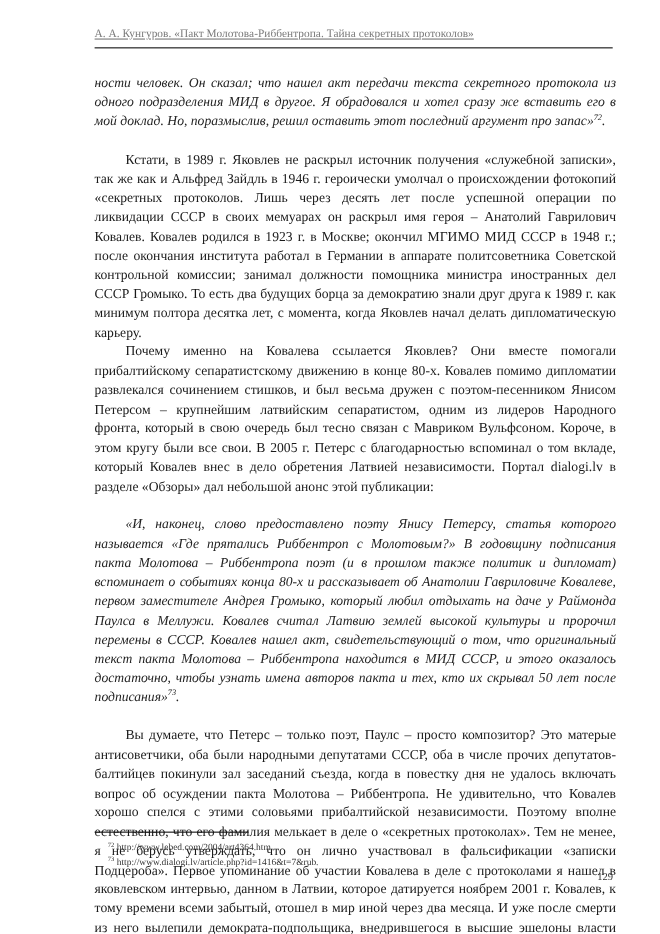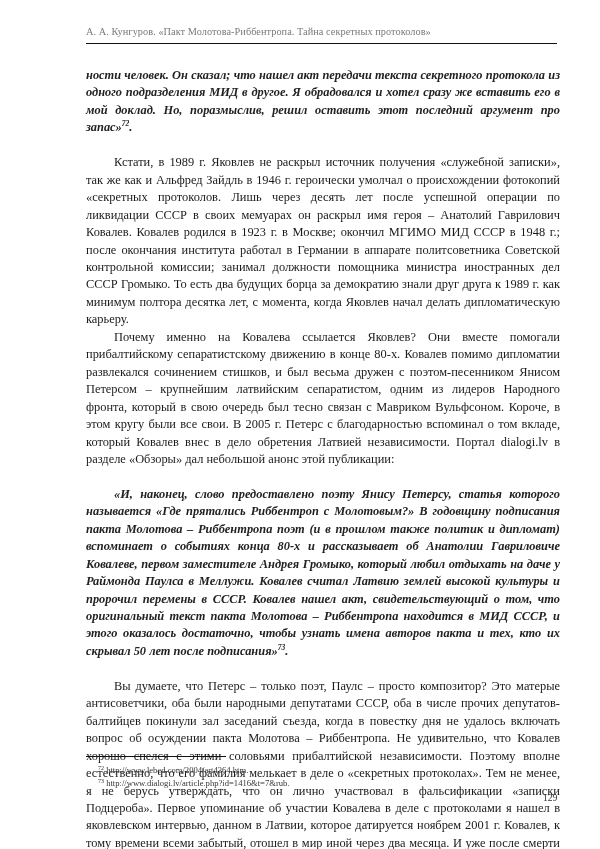--- a/index.html
+++ b/index.html
@@ -1,26 +1,26 @@
 <!DOCTYPE html>
 <html><head>
 <meta charset="utf-8">
 <style>
   html, body { margin: 0; padding: 0; background: #ffffff; }
   body { width: 600px; height: 849px; position: relative; overflow: hidden;
          font-family: "Liberation Serif", "DejaVu Serif", serif; color: #1a1a1a; }
   .header { position: absolute; left: 86px; top: 26px; width: 471px;
-            font-size: 10.3px; color: #7a7a7a; letter-spacing: 0.05px; white-space: nowrap; }
+            font-size: 10.3px; color: #7a7a7a; letter-spacing: 0.05px; white-space: nowrap; text-decoration: underline; }
   .header-rule { position: absolute; left: 86px; top: 43px; width: 471px; height: 0;
                  border-top: 1px solid #111; }
   .content { position: absolute; left: 86px; top: 67px; width: 474px;
              font-size: 12.4px; line-height: 17.45px; text-align: justify;
              hyphens: manual; }
   .content p { margin: 0; }
-  .quote { font-style: italic; color: #222; font-weight: bold; }
+  .quote { font-style: italic; color: #222; }
   .indent { text-indent: 28px; }
   .gap { height: 17.45px; }
   sup { font-size: 7.5px; line-height: 0; vertical-align: 5px; }
   .fn-rule { position: absolute; left: 86px; top: 756px; width: 140px; height: 0;
              border-top: 1px solid #111; }
   .footnotes { position: absolute; left: 98px; top: 764px; font-size: 8.6px;
                line-height: 13px; color: #333; }
   .footnotes sup { font-size: 6px; vertical-align: 3px; }
   .page-number { position: absolute; left: 543px; top: 792px; font-size: 9.6px; color: #333; }
 </style>

